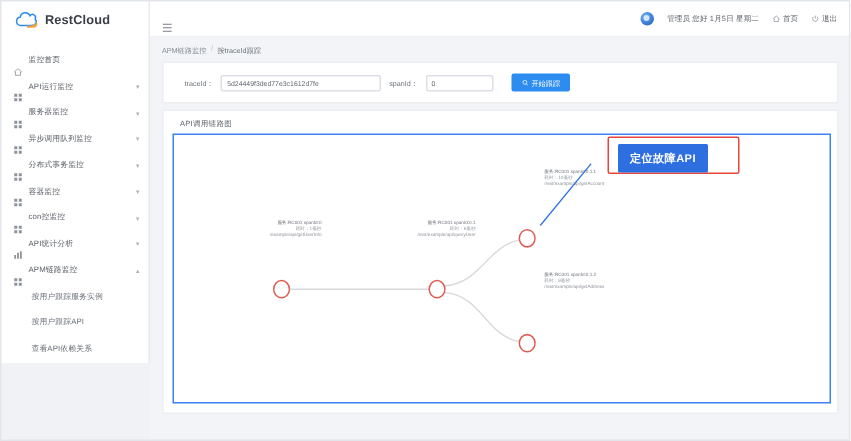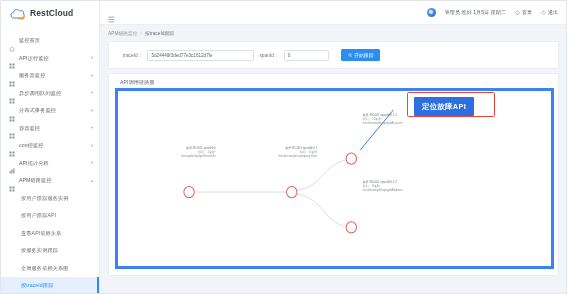--- a/index.html
+++ b/index.html
@@ -12,21 +12,21 @@
   #app {
     position: relative;
     width: 567px; height: 294px;
     display: flex;
     background: #f0f2f5;
   }
 
   
   .sidebar {
     width: 100px;
-    height: 294px;
+    height: 242px;
     background: #ffffff;
     border-right: 1px solid #e8eaec;
     display: flex;
     flex-direction: column;
     overflow: hidden;
     flex: 0 0 100px;
   }
   .logo-row {
     height: 26px;
     display: flex;
@@ -228,21 +228,21 @@
     font-size: 5px;
     color: #5d636b;
     padding: 5px 0 0 11px;
     flex: 0 0 auto;
     letter-spacing: .2px;
   }
   .chart-body {
     flex: 1 1 auto;
     position: relative;
     margin: 3px 4px 6px 6px;
-    border: 3px solid #3b82f6;
+    border: 1px solid #3b82f6;
     min-height: 0;
     overflow: hidden;
   }
   .graph-svg { position:absolute; inset:0; width:100%; height:100%; display:block; }
 
   .node-label {
     position: absolute;
     font-size: 3.1px;
     line-height: 1.32;
     color: #7d828a;

